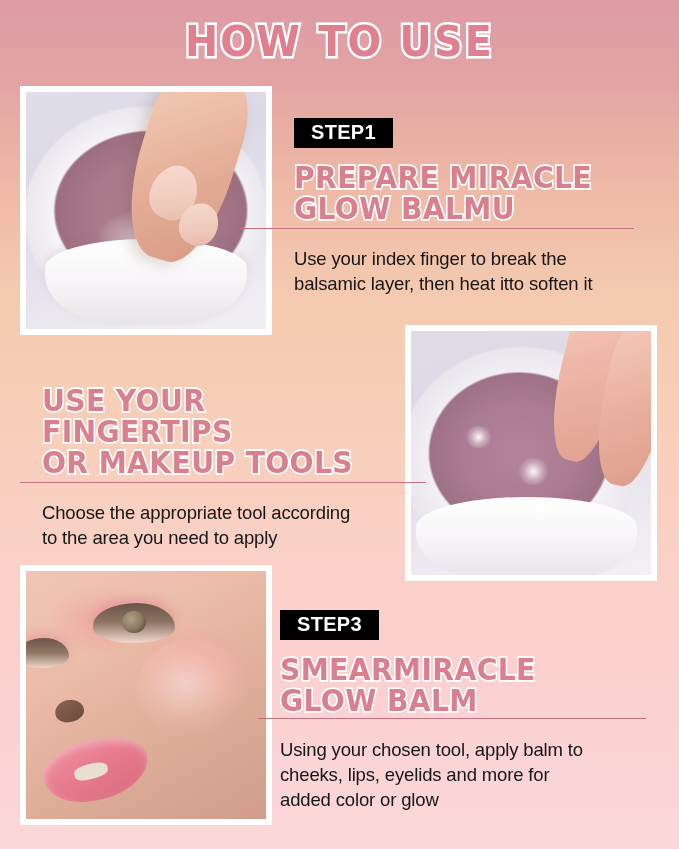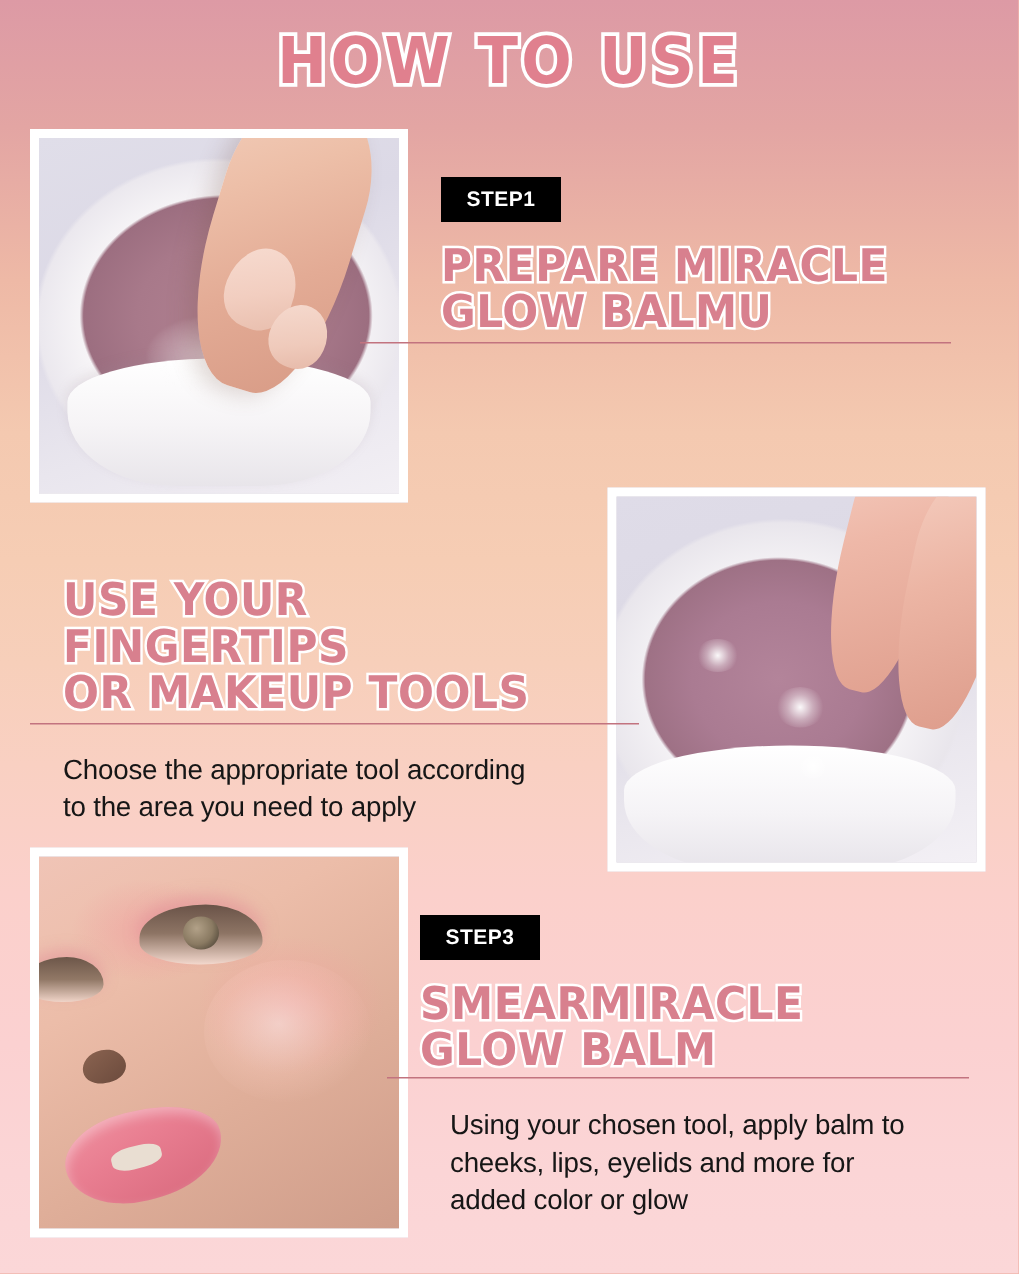--- a/index.html
+++ b/index.html
@@ -255,21 +255,21 @@
 
   
   .step { position: absolute; }
 
   .badge {
     display: inline-block;
     background: #000000;
     color: #ffffff;
     font-family: "Liberation Sans", sans-serif;
     font-weight: bold;
-    font-size: 14px;
+    font-size: 20px;
     line-height: 19px;
     letter-spacing: 0.3px;
     padding: 5px 17px 6px 17px;
   }
 
   .heading {
     font-family: "DejaVu Sans", sans-serif;
     font-weight: bold;
     font-size: 30px;
     line-height: 31px;
@@ -305,21 +305,21 @@
 
   
   #step2 { left: 42px; top: 371px; width: 380px; }
   #step2 .heading { margin-top: 14px; }
   #step2 .body-text { margin-top: 22px; }
   #rule2 { left: 20px; top: 482px; width: 406px; }
 
   
   #step3 { left: 280px; top: 610px; width: 370px; }
   #step3 .heading { margin-top: 14px; }
-  #step3 .body-text { margin-top: 21px; margin-left: 20px; }
+  #step3 .body-text { margin-top: 21px; }
   #rule3 { left: 258px; top: 718px; width: 388px; }
 </style>
 </head>
 <body>
 
 <div id="page">
 
   <div class="title">HOW TO USE</div>
 
   <div class="photo" id="photo1">
@@ -353,20 +353,22 @@
       <div id="p3-lip"></div>
       <div id="p3-teeth"></div>
     </div>
   </div>
 
   <div class="rule" id="rule1"></div>
   <div class="step" id="step1">
     <div class="badge">STEP1</div>
     <div class="heading">PREPARE MIRACLE
 GLOW BALMU</div>
+    <div class="body-text">Use your index finger to break the
+balsamic layer, then heat itto soften it</div>
   </div>
 
   <div class="rule" id="rule2"></div>
   <div class="step" id="step2">
     <div class="heading">USE YOUR FINGERTIPS
 OR MAKEUP TOOLS</div>
     <div class="body-text">Choose the appropriate tool according
 to the area you need to apply</div>
   </div>
 

